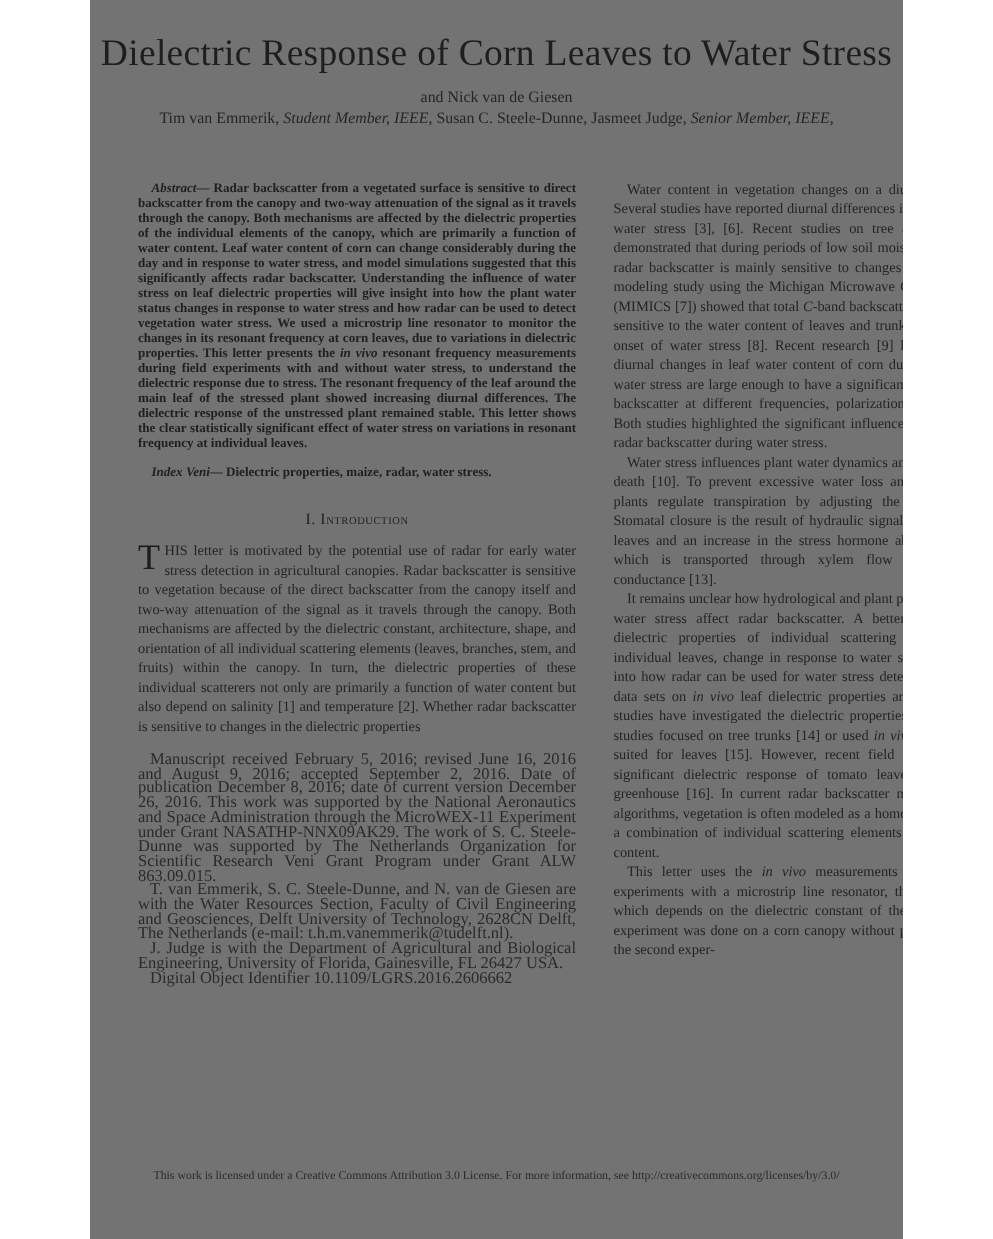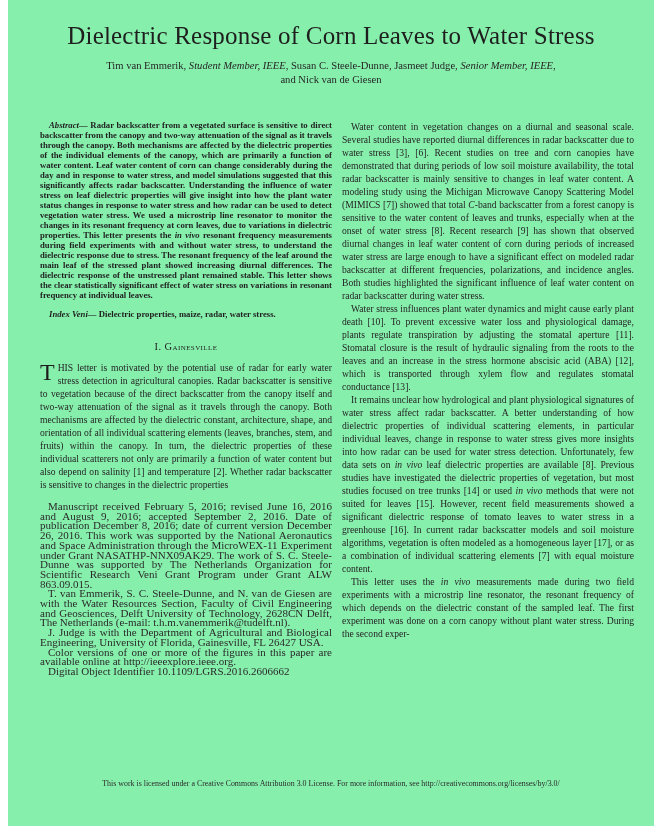--- a/index.html
+++ b/index.html
@@ -1,21 +1,21 @@
 <!DOCTYPE html>
 <html><head>
 <meta charset="utf-8">
 <style>
   html, body { margin: 0; padding: 0; background: #ffffff; }
   .page {
     position: relative;
-    width: 646px;
+    width: 542px;
     height: 826px;
     margin: 0 auto;
-    background: #86efac;
+    background: #737373;
     color: #222222;
     font-family: "Liberation Serif", "DejaVu Serif", serif;
     overflow: hidden;
   }
   .paper-title {
     margin: 0;
     padding-top: 22px;
     text-align: center;
     font-size: 25px;
     font-weight: normal;
@@ -24,21 +24,21 @@
   }
   .authors {
     margin-top: 9px;
     text-align: center;
     font-size: 10.6px;
     line-height: 14px;
     color: #252525;
   }
   .columns {
     display: flex;
-    gap: 10px;
+    gap: 25px;
     padding: 0 32px;
     margin-top: 33px;
   }
   .col {
     width: 292px;
     flex: 0 0 292px;
     text-align: justify;
   }
   .abstract, .index-terms {
     font-size: 8.7px;
@@ -93,40 +93,39 @@
   i { font-style: italic; }
 </style>
 </head>
 <body>
 
 <div class="page">
 
   <h1 class="paper-title">Dielectric Response of Corn Leaves to Water Stress</h1>
 
   <div class="authors">
+    <div>and Nick van de Giesen</div>
     <div><span>Tim van Emmerik, </span><i>Student Member, IEEE</i><span>, Susan C. Steele-Dunne, Jasmeet Judge, </span><i>Senior Member, IEEE</i><span>,</span></div>
-    <div>and Nick van de Giesen</div>
   </div>
 
   <div class="columns">
 
     <div class="col">
       <p class="abstract"><span class="lead-label">Abstract—</span><span><span> Radar backscatter from a vegetated surface is sensitive to direct backscatter from the canopy and two-way attenuation of the signal as it travels through the canopy. Both mechanisms are affected by the dielectric properties of the individual elements of the canopy, which are primarily a function of water content. Leaf water content of corn can change considerably during the day and in response to water stress, and model simulations suggested that this significantly affects radar backscatter. Understanding the influence of water stress on leaf dielectric properties will give insight into how the plant water status changes in response to water stress and how radar can be used to detect vegetation water stress. We used a microstrip line resonator to monitor the changes in its resonant frequency at corn leaves, due to variations in dielectric properties. This letter presents the </span><i>in vivo</i><span> resonant frequency measurements during field experiments with and without water stress, to understand the dielectric response due to stress. The resonant frequency of the leaf around the main leaf of the stressed plant showed increasing diurnal differences. The dielectric response of the unstressed plant remained stable. This letter shows the clear statistically significant effect of water stress on variations in resonant frequency at individual leaves.</span></span></p>
 
       <p class="index-terms"><span class="lead-label">Index Veni—</span><span> Dielectric properties, maize, radar, water stress.</span></p>
 
-      <div class="section-heading"><span>I.</span> <span class="sc">Gainesville</span></div>
+      <div class="section-heading"><span>I.</span> <span class="sc">Introduction</span></div>
 
       <p class="body-par no-indent"><span class="dropcap">T</span><span><span>HIS letter is motivated by the potential use of radar for early water stress detection in agricultural canopies. Radar backscatter is sensitive to vegetation because of the direct backscatter from the canopy itself and two-way attenuation of the signal as it travels through the canopy. Both mechanisms are affected by the dielectric constant, architecture, shape, and orientation of all individual scattering elements (leaves, branches, stem, and fruits) within the canopy. In turn, the dielectric properties of these individual scatterers not only are primarily a function of water content but also depend on salinity [1] and temperature [2]. Whether radar backscatter is sensitive to changes in the dielectric properties</span></span></p>
 
       <div class="footnotes">
         <p>Manuscript received February 5, 2016; revised June 16, 2016 and August 9, 2016; accepted September 2, 2016. Date of publication December 8, 2016; date of current version December 26, 2016. This work was supported by the National Aeronautics and Space Administration through the MicroWEX-11 Experiment under Grant NASATHP-NNX09AK29. The work of S. C. Steele-Dunne was supported by The Netherlands Organization for Scientific Research Veni Grant Program under Grant ALW 863.09.015.</p>
         <p>T. van Emmerik, S. C. Steele-Dunne, and N. van de Giesen are with the Water Resources Section, Faculty of Civil Engineering and Geosciences, Delft University of Technology, 2628CN Delft, The Netherlands (e-mail: t.h.m.vanemmerik@tudelft.nl).</p>
         <p>J. Judge is with the Department of Agricultural and Biological Engineering, University of Florida, Gainesville, FL 26427 USA.</p>
-        <p>Color versions of one or more of the figures in this paper are available online at http://ieeexplore.ieee.org.</p>
         <p>Digital Object Identifier 10.1109/LGRS.2016.2606662</p>
       </div>
     </div>
 
     <div class="col">
       <p class="body-par"><span>Water content in vegetation changes on a diurnal and seasonal scale. Several studies have reported diurnal differences in radar backscatter due to water stress [3], [6]. Recent studies on tree and corn canopies have demonstrated that during periods of low soil moisture availability, the total radar backscatter is mainly sensitive to changes in leaf water content. A modeling study using the Michigan Microwave Canopy Scattering Model (MIMICS [7]) showed that total </span><i>C</i><span>-band backscatter from a forest canopy is sensitive to the water content of leaves and trunks, especially when at the onset of water stress [8]. Recent research [9] has shown that observed diurnal changes in leaf water content of corn during periods of increased water stress are large enough to have a significant effect on modeled radar backscatter at different frequencies, polarizations, and incidence angles. Both studies highlighted the significant influence of leaf water content on radar backscatter during water stress.</span></p>
       <p class="body-par"><span>Water stress influences plant water dynamics and might cause early plant death [10]. To prevent excessive water loss and physiological damage, plants regulate transpiration by adjusting the stomatal aperture [11]. Stomatal closure is the result of hydraulic signaling from the roots to the leaves and an increase in the stress hormone abscisic acid (ABA) [12], which is transported through xylem flow and regulates stomatal conductance [13].</span></p>
       <p class="body-par"><span>It remains unclear how hydrological and plant physiological signatures of water stress affect radar backscatter. A better understanding of how dielectric properties of individual scattering elements, in particular individual leaves, change in response to water stress gives more insights into how radar can be used for water stress detection. Unfortunately, few data sets on </span><i>in vivo</i><span> leaf dielectric properties are available [8]. Previous studies have investigated the dielectric properties of vegetation, but most studies focused on tree trunks [14] or used </span><i>in vivo</i><span> methods that were not suited for leaves [15]. However, recent field measurements showed a significant dielectric response of tomato leaves to water stress in a greenhouse [16]. In current radar backscatter models and soil moisture algorithms, vegetation is often modeled as a homogeneous layer [17], or as a combination of individual scattering elements [7] with equal moisture content.</span></p>
       <p class="body-par"><span>This letter uses the </span><i>in vivo</i><span> measurements made during two field experiments with a microstrip line resonator, the resonant frequency of which depends on the dielectric constant of the sampled leaf. The first experiment was done on a corn canopy without plant water stress. During the second exper-</span></p>
     </div>

